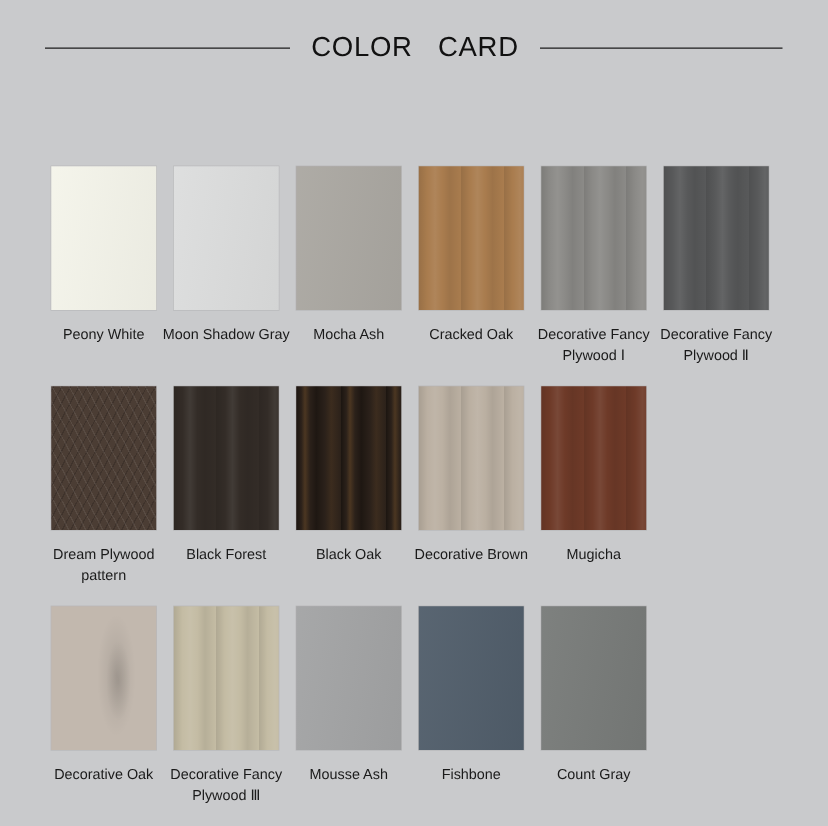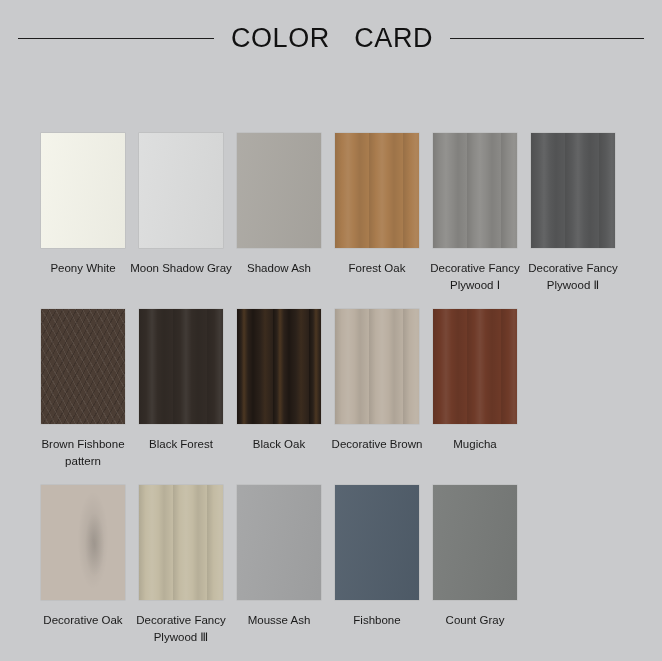--- a/index.html
+++ b/index.html
@@ -27,21 +27,21 @@
     justify-content: center;
   }
   .rule {
     height: 1px;
     background: #1d1d1d;
     flex: 0 0 auto;
   }
   .rule-left  { width: 196px; margin-right: 17px; }
   .rule-right { width: 194px; margin-left: 17px; }
   .title {
-    font-size: 27px;
+    font-size: 22px;
     letter-spacing: 0.6px;
     color: #111111;
     white-space: pre;
     font-weight: 400;
   }
 
   
   .grid {
     position: absolute;
     left: 41px;
@@ -167,27 +167,27 @@
       <div class="cell">
         <div class="swatch" style="background: rgb(220, 221, 221);">
           <div class="grain g-flat"></div>
         </div>
         <div class="label">Moon Shadow Gray</div>
       </div>
       <div class="cell">
         <div class="swatch" style="background: rgb(170, 167, 161);">
           <div class="grain g-flat"></div>
         </div>
-        <div class="label">Shadow Ash</div>
+        <div class="label">Mocha Ash</div>
       </div>
       <div class="cell">
         <div class="swatch" style="background: rgb(169, 124, 78);">
           <div class="grain g-vfine g-bands"></div>
         </div>
-        <div class="label">Forest Oak</div>
+        <div class="label">Cracked Oak</div>
       </div>
       <div class="cell">
         <div class="swatch" style="background: rgb(139, 138, 135);">
           <div class="grain g-vfine g-bands"></div>
         </div>
         <div class="label">Decorative Fancy
 Plywood Ⅰ</div>
       </div>
       <div class="cell">
         <div class="swatch" style="background: rgb(88, 89, 90);">
@@ -195,21 +195,21 @@
         </div>
         <div class="label">Decorative Fancy
 Plywood Ⅱ</div>
       </div>
     </div>
     <div class="row">
       <div class="cell">
         <div class="swatch" style="background: rgb(75, 61, 52);">
           <div class="grain g-fish"></div>
         </div>
-        <div class="label">Brown Fishbone
+        <div class="label">Dream Plywood
 pattern</div>
       </div>
       <div class="cell">
         <div class="swatch" style="background: rgb(51, 44, 39);">
           <div class="grain g-vfine g-bands"></div>
         </div>
         <div class="label">Black Forest</div>
       </div>
       <div class="cell">
         <div class="swatch" style="background: rgb(43, 33, 26);">

